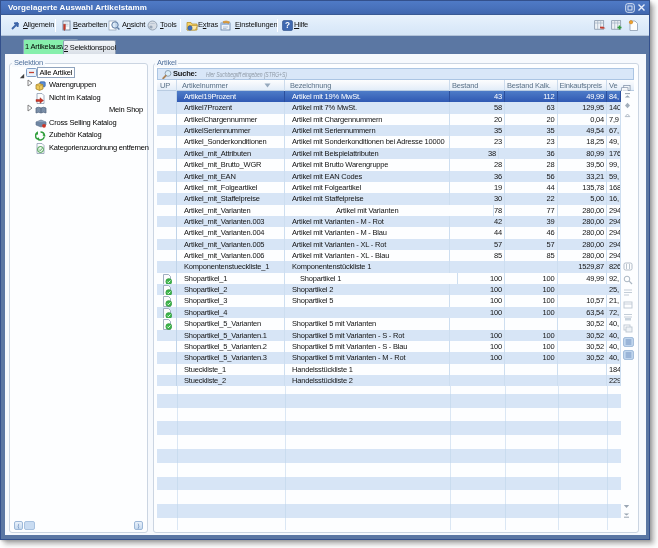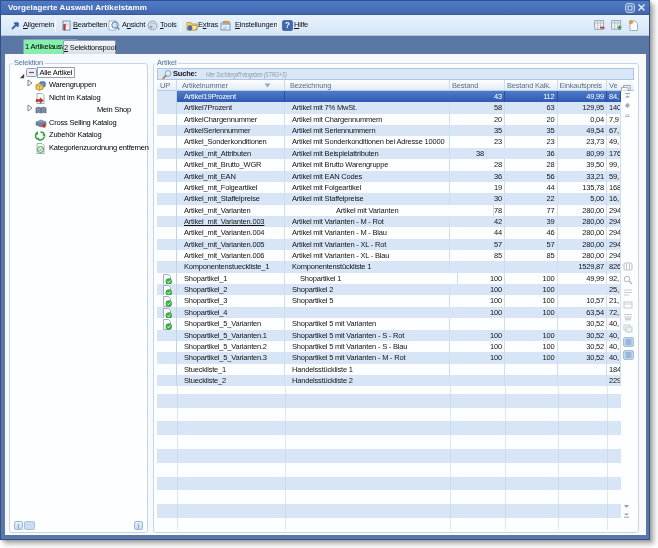--- a/index.html
+++ b/index.html
@@ -159,21 +159,21 @@
  <span style="position:absolute;left:35px;">Nicht im Katalog</span>
 </div>
 <div class="trow" style="top:104px;left:14px;">
  <span class="texp" style="left:13px;top:0px;"><svg width="6" height="8" viewBox="0 0 6 8">
           <path d="M1 1 L5 4 L1 7 z" fill="none" stroke="#777" stroke-width="0.9"></path>
         </svg></span>
  <span style="position:absolute;left:21px;top:2px;"><svg width="12" height="9" viewBox="0 0 12 9">
           <path d="M1 2 Q3.5 0.5 6 2 Q8.5 0.5 11 2 V7 Q8.5 5.5 6 7 Q3.5 5.5 1 7z" fill="#7b8fa8" stroke="#4a5f7a" stroke-width="0.7"></path>
           <path d="M6 2 V7" stroke="#4a5f7a" stroke-width="0.7"></path>
         </svg></span>
- <span style="position:absolute;left:35px;padding-left:48px;">Mein Shop</span>
+ <span style="position:absolute;left:47px;padding-left:48px;">Mein Shop</span>
 </div>
 <div class="trow" style="top:116.5px;left:14px;">
  <span style="position:absolute;left:21px;top:2px;"><svg width="12" height="9" viewBox="0 0 12 9">
           <path d="M1 3 L6 1 L11 3 L6 5z" fill="#8fa3bd" stroke="#5a6f8a" stroke-width="0.6"></path>
           <path d="M1 3 V6 L6 8 L11 6 V3" fill="#6f86a3" stroke="#5a6f8a" stroke-width="0.6"></path>
           <circle cx="9" cy="6.8" r="1.9" fill="#cc3527"></circle>
         </svg></span>
  <span style="position:absolute;left:35px;">Cross Selling Katalog</span>
 </div>
 <div class="trow" style="top:129px;left:14px;">
@@ -222,20 +222,21 @@
           <rect x="0.7" y="3" width="7" height="5.5" fill="#fff" stroke="#7c8ca3" stroke-width="0.8"></rect>
           <path d="M2 5.8h4.5M2 7.2h3" stroke="#9aabc0" stroke-width="0.6"></path>
         </svg></span>
 </div>
 
 <div id="gbody">
 <div class="row" style="top:0px;">
         <div class="c up" style="left:0;width:20px;background:#d7e5f6;"></div>
         <div class="rb sel" style="left:20px;width:444px;">
           <div class="c l" style="left:0px;width:108px;">Artikel19Prozent</div>
+          <div class="c l" style="left:108px;width:165px;">Artikel mit 19% MwSt.</div>
           <div class="c r" style="left:273px;width:55px;">43</div>
           <div class="c r" style="left:328px;width:52.5px;">112</div>
           <div class="c r" style="left:380.5px;width:49.5px;">49,99</div>
           <div class="c v" style="left:430px;width:14px;">84,</div>
         </div>
       </div>
       <div class="row" style="top:11.36px;">
         <div class="c up" style="left:0;width:20px;background:#d7e5f6;"></div>
         <div class="rb s" style="left:20px;width:444px;">
           <div class="c l" style="left:0px;width:108px;">Artikel7Prozent</div>
@@ -268,30 +269,30 @@
           <div class="c v" style="left:430px;width:14px;">67,</div>
         </div>
       </div>
       <div class="row" style="top:45.44px;">
         <div class="c up" style="left:0;width:20px;background:#fdfeff;"></div>
         <div class="rb w" style="left:20px;width:444px;">
           <div class="c l" style="left:0px;width:108px;">Artikel_Sonderkonditionen</div>
           <div class="c l" style="left:108px;width:165px;">Artikel mit Sonderkonditionen bei Adresse 10000</div>
           <div class="c r" style="left:273px;width:55px;">23</div>
           <div class="c r" style="left:328px;width:52.5px;">23</div>
-          <div class="c r" style="left:380.5px;width:49.5px;">23,73</div>
+          <div class="c r" style="left:380.5px;width:49.5px;">18,25</div>
           <div class="c v" style="left:430px;width:14px;">49,</div>
         </div>
       </div>
       <div class="row" style="top:56.8px;">
         <div class="c up" style="left:0;width:20px;background:#d7e5f6;"></div>
         <div class="rb s" style="left:20px;width:444px;">
           <div class="c l" style="left:0px;width:108px;">Artikel_mit_Attributen</div>
           <div class="c l" style="left:108px;width:165px;">Artikel mit Beispielattributen</div>
-          <div class="c r" style="left:255px;width:55px;">38</div>
+          <div class="c r" style="left:267px;width:55px;">38</div>
           <div class="c r" style="left:328px;width:52.5px;">36</div>
           <div class="c r" style="left:380.5px;width:49.5px;">80,99</div>
           <div class="c v" style="left:430px;width:14px;">176</div>
         </div>
       </div>
       <div class="row" style="top:68.16px;">
         <div class="c up" style="left:0;width:20px;background:#fdfeff;"></div>
         <div class="rb w" style="left:20px;width:444px;">
           <div class="c l" style="left:0px;width:108px;">Artikel_mit_Brutto_WGR</div>
           <div class="c l" style="left:108px;width:165px;">Artikel mit Brutto Warengruppe</div>
@@ -341,21 +342,21 @@
           <div class="c l" style="left:112px;width:165px;margin-left:40px;">Artikel mit Varianten</div>
           <div class="c r" style="left:273px;width:55px;">78</div>
           <div class="c r" style="left:328px;width:52.5px;">77</div>
           <div class="c r" style="left:380.5px;width:49.5px;">280,00</div>
           <div class="c v" style="left:430px;width:14px;">294</div>
         </div>
       </div>
       <div class="row" style="top:124.96px;">
         <div class="c up" style="left:0;width:20px;background:#d7e5f6;"></div>
         <div class="rb s" style="left:20px;width:444px;">
-          <div class="c l" style="left:0px;width:108px;text-decoration:underline;">Artikel_mit_Varianten.003</div>
+          <div class="c l" style="left:0px;width:108px;">Artikel_mit_Varianten.003</div>
           <div class="c l" style="left:108px;width:165px;">Artikel mit Varianten - M - Rot</div>
           <div class="c r" style="left:273px;width:55px;">42</div>
           <div class="c r" style="left:328px;width:52.5px;">39</div>
           <div class="c r" style="left:380.5px;width:49.5px;">280,00</div>
           <div class="c v" style="left:430px;width:14px;">294</div>
         </div>
       </div>
       <div class="row" style="top:136.32px;">
         <div class="c up" style="left:0;width:20px;background:#fdfeff;"></div>
         <div class="rb w" style="left:20px;width:444px;">

